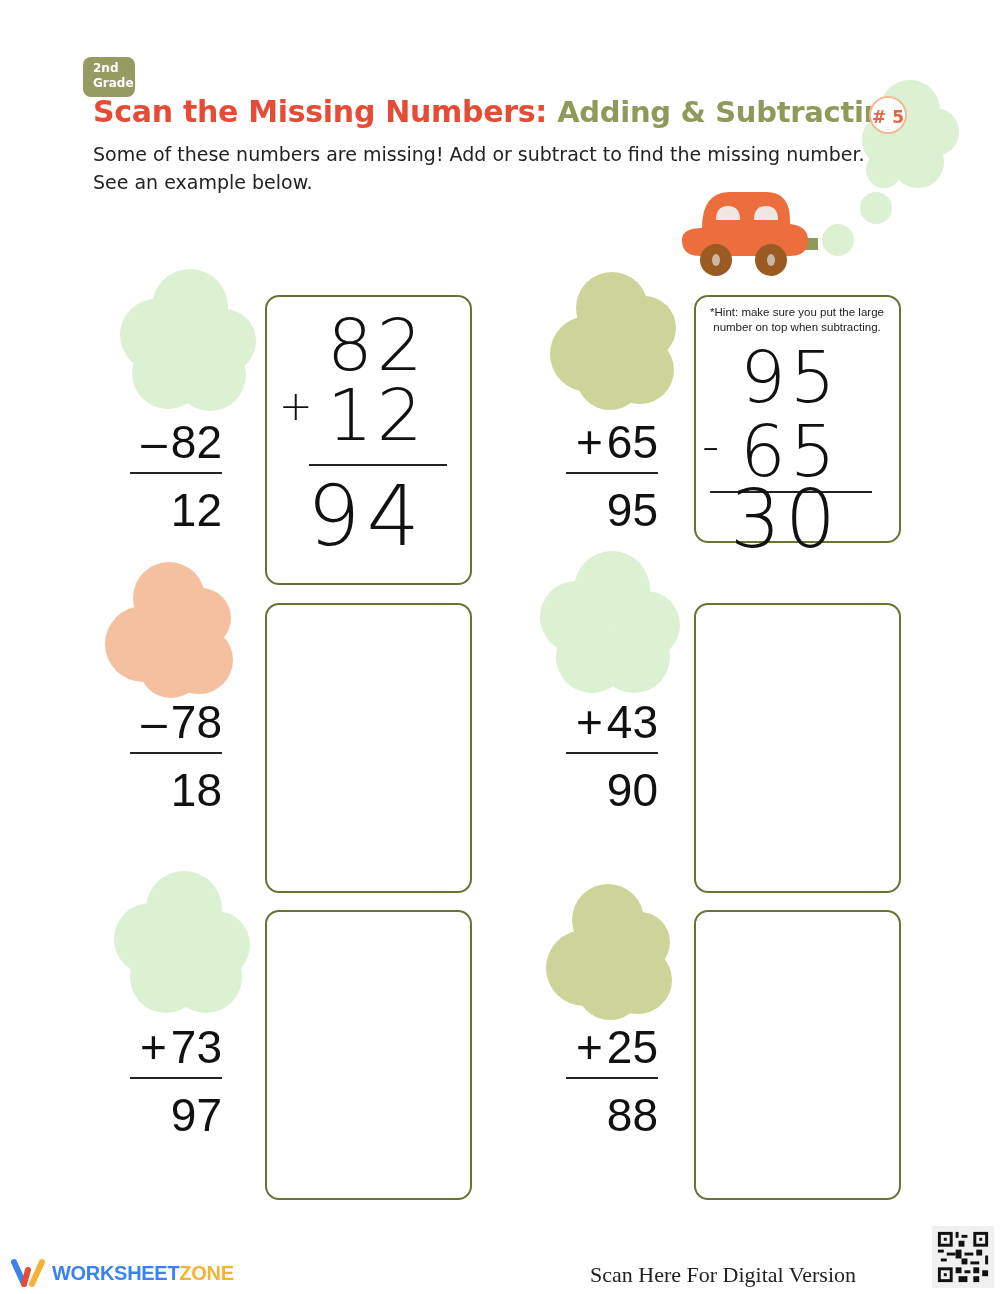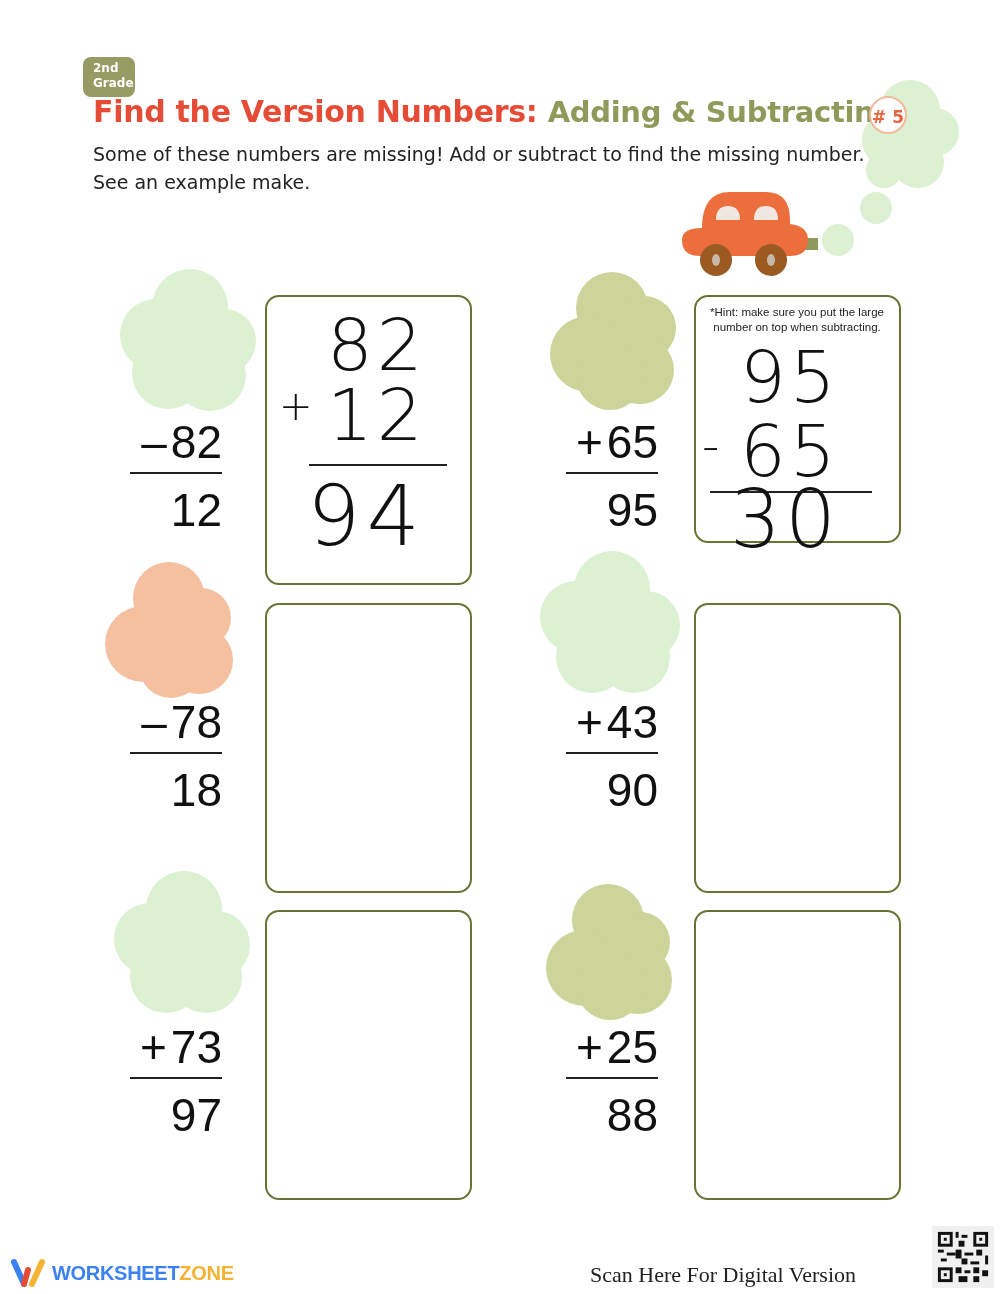--- a/index.html
+++ b/index.html
@@ -39,28 +39,28 @@
       <circle cx="135" cy="62" r="24"></circle>
       <circle cx="90" cy="70" r="28"></circle>
       <circle cx="118" cy="92" r="26"></circle>
       <circle cx="84" cy="100" r="18"></circle>
     <circle cx="76" cy="138" r="16"></circle>
       <circle cx="38" cy="170" r="16"></circle>
   </g>
 </svg>
 
 <div class="abs title">
-  <span class="t1">Find the Version Numbers:</span>
+  <span class="t1">Scan the Missing Numbers:</span>
   <span class="t2">Adding &amp; Subtracting</span>
 </div>
 <div class="abs num-badge"># 5</div>
 
 <div class="abs instr">
   <div>Some of these numbers are missing!  Add or subtract to find the missing number.</div>
-  <div>See an example make.</div>
+  <div>See an example below.</div>
 </div>
 
 <svg class="abs" style="left:680px;top:190px" width="140" height="90" viewBox="0 0 140 90">
   <rect x="120" y="48" width="18" height="12" fill="#8f9a5a"></rect>
   <path d="M22 38 Q22 2 50 2 L86 2 Q110 2 110 30 L110 34 Q128 36 128 50 Q128 66 110 66 L20 66 Q2 66 2 50 Q2 38 22 38 Z" fill="#ec6e3c"></path>
   <path d="M36 30 Q36 16 48 16 Q60 16 60 30 Z" fill="#f1e7e2"></path>
   <path d="M74 30 Q74 16 86 16 Q98 16 98 30 Z" fill="#f1e7e2"></path>
   <circle cx="36" cy="70" r="16" fill="#9a5a22"></circle>
     <ellipse cx="36" cy="70" rx="4" ry="6" fill="#c8b8a8"></ellipse>
   <circle cx="91" cy="70" r="16" fill="#9a5a22"></circle>

